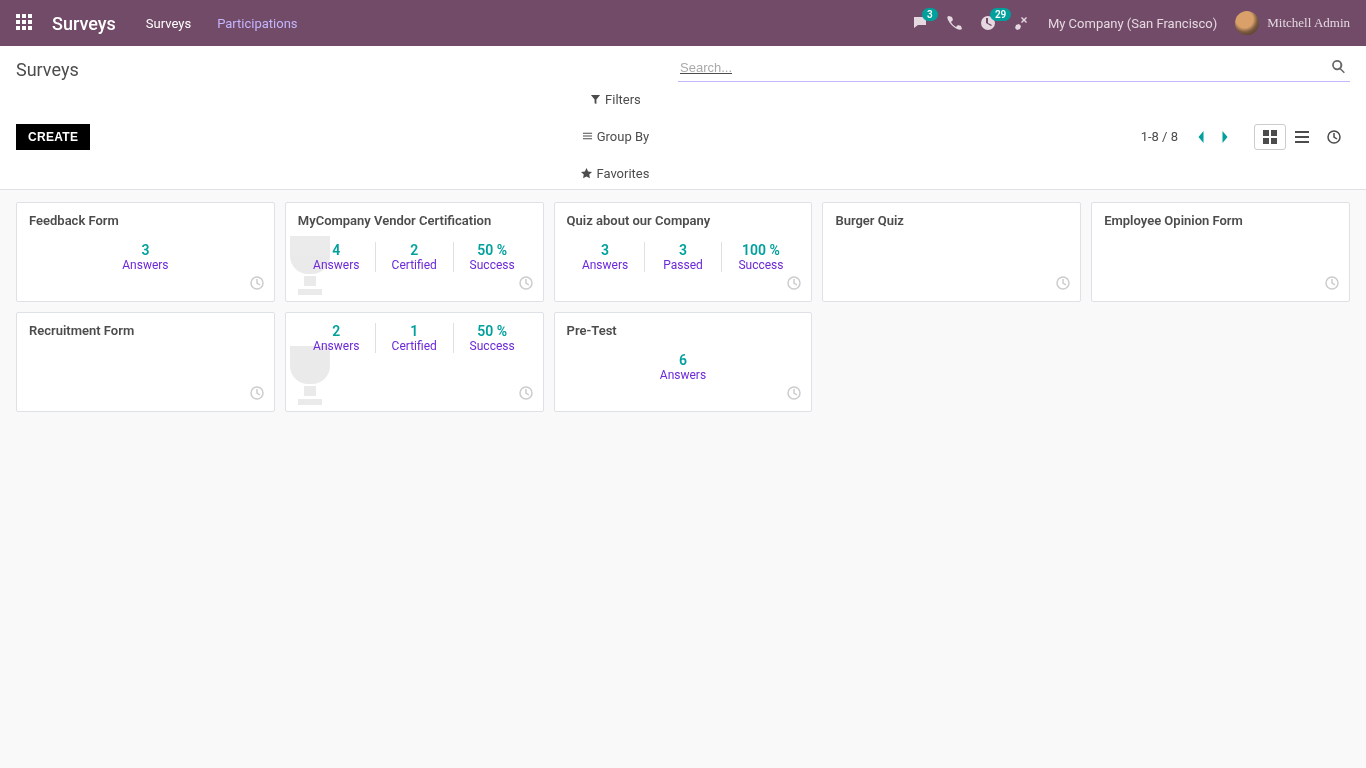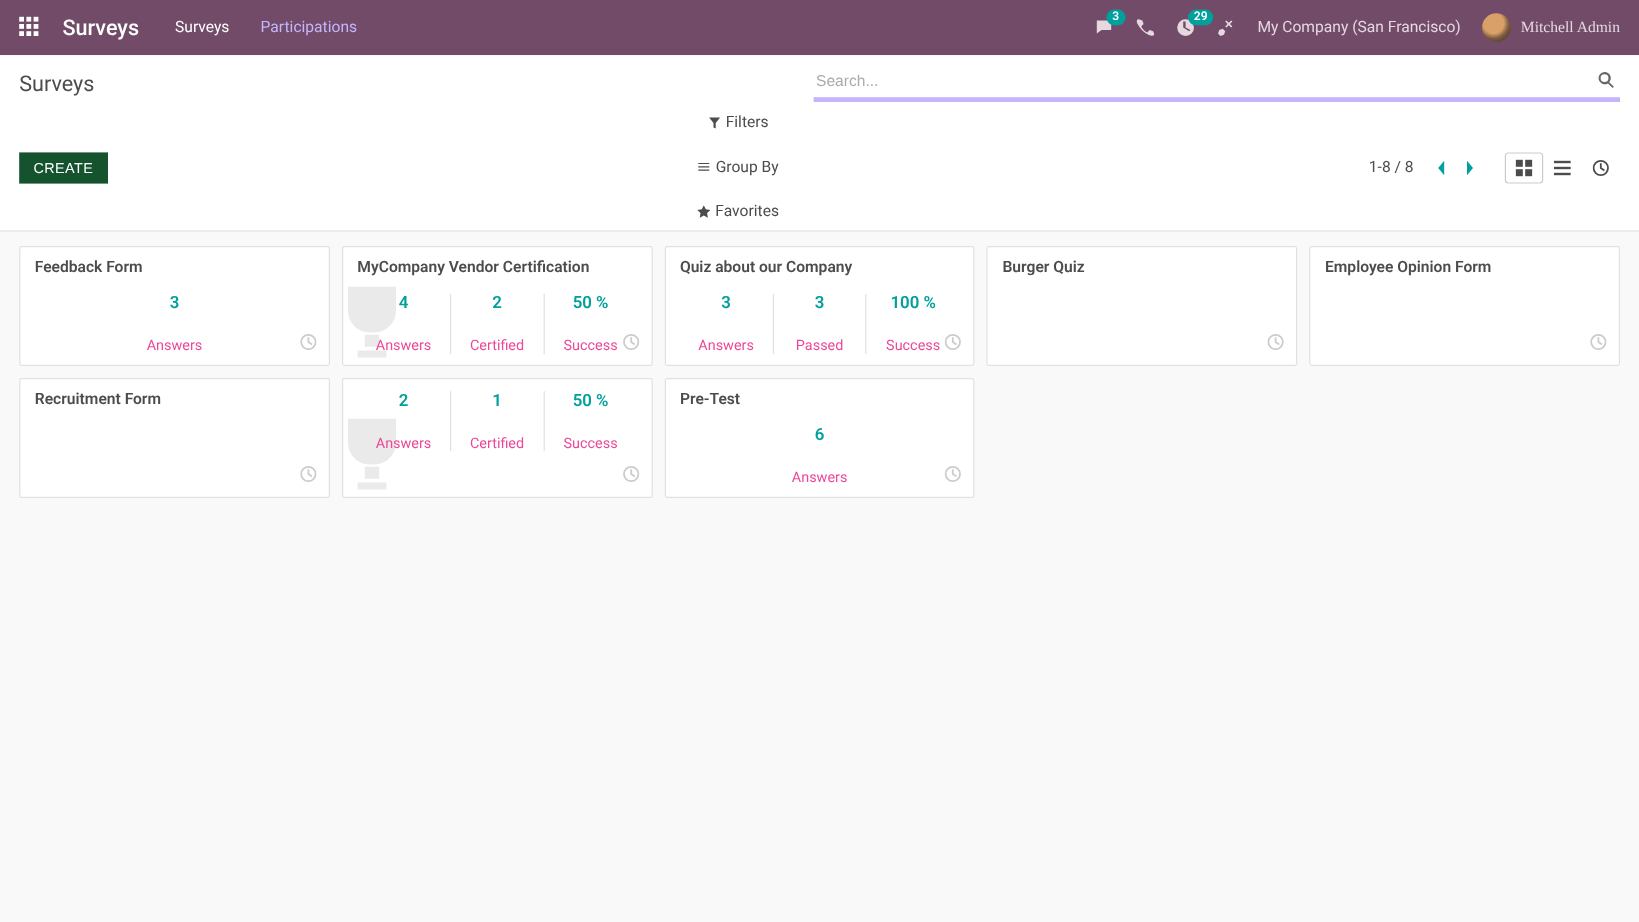--- a/index.html
+++ b/index.html
@@ -19,28 +19,28 @@
   .badge { position:absolute; top:-7px; left:10px; background:#00a09d; color:#fff; font-size:10px; font-weight:600; padding:1px 5px; border-radius:8px; }
   .company-name { color:#e5d8e0; font-size:13px; cursor:pointer; }
   .user-area { display:flex; align-items:center; gap:8px; cursor:pointer; }
   .avatar { width:24px; height:24px; border-radius:50%; background: radial-gradient(circle at 40% 35%, #d9a06a 0 40%, #7a5940 60%, #3a2a1e 100%); }
   .user-name { color:#e5d8e0; font-size:13px;font-family:Liberation Serif, serif; }
   
   
   .control-panel { background:#fff; border-bottom:1px solid #dee2e6; padding: 10px 16px 8px; }
   .cp-row1 { display:flex; align-items:center; }
   .breadcrumb { font-size:18px; color:#4c4c4c; }
-  .search-wrap { margin-left:auto; flex: 0 0 672px; display:flex; align-items:center; border-bottom:4px solid #c4b5fd; padding-bottom:2px; position:relative; }
+  .search-wrap { margin-left:auto; flex: 0 0 672px; display:flex; align-items:center; border-bottom:1px solid #c4b5fd; padding-bottom:2px; position:relative;text-decoration:underline; }
   .search-input { flex:1; border:none; outline:none; font-size:13px; padding:4px 2px; color:#4c4c4c; }
   .search-input::placeholder { color:#aaa; }
   .search-btn { border:none; background:none; cursor:pointer; color:#666; padding:2px 4px; }
   .search-btn svg { width:15px; height:15px; }
   
   .cp-row2 { display:flex; align-items:center; margin-top:10px; }
-  .create-btn { background:#14532d; color:#fff; border:none; padding:6px 12px; font-size:12px; font-weight:400; cursor:pointer; text-transform:uppercase; letter-spacing:0.3px; }
+  .create-btn { background:#000000; color:#fff; border:none; padding:6px 12px; font-size:12px; font-weight:700; cursor:pointer; text-transform:uppercase; letter-spacing:0.3px; }
   .filter-group { margin-left:auto; display:flex; align-items:center; gap:22px;flex-direction:column; }
   .filter-btn { display:flex; align-items:center; gap:4px; color:#4c4c4c; font-size:13px; cursor:pointer; }
   .filter-btn svg { width:11px; height:11px; }
   .pager-group { margin-left:auto; display:flex; align-items:center; gap:4px; }
   .pager-text { font-size:13px; color:#4c4c4c; margin-right:8px; }
   .pager-arrow { color:#00a09d; cursor:pointer; padding:4px 6px; display:flex; }
   .pager-arrow svg { width:9px; height:14px; }
   .view-switch { display:flex; margin-left:14px; }
   .view-btn { border:1px solid transparent; background:none; padding:5px 8px; cursor:pointer; color:#4c4c4c; display:flex; align-items:center; }
   .view-btn.active { border-color:#ccc; background:#fff; border-radius:3px; }
@@ -49,21 +49,21 @@
   
   .kanban-wrap { padding:12px 16px; display:grid; grid-template-columns: repeat(5, 1fr); gap:10px; }
   .kanban-card { background:#fff; border:1px solid #dee2e6; border-radius:2px; padding:10px 12px 8px; min-height:100px; position:relative; cursor:pointer; overflow:hidden; }
   .card-title { font-weight:600; font-size:13px; color:#4c4c4c; margin-bottom:14px; }
   .trophy-bg { position:absolute; left:-6px; top:28px; opacity:0.08; }
   .trophy-bg svg { width:60px; height:70px; }
   .stats-row { display:flex; justify-content:center; position:relative; }
   .stat { flex:1; text-align:center; padding:0 4px; }
   .stat + .stat { border-left:1px solid #e0e0e0; }
   .stat-val { color:#00a09d; font-weight:600; font-size:14px; }
-  .stat-lbl { color:#ec4899; font-size:12px; margin-top:20px; }
+  .stat-lbl { color:#6d28d9; font-size:12px; margin-top:0; }
   .stats-single { text-align:center; }
   .card-activity { position:absolute; bottom:8px; right:10px; color:#ccc; }
   .card-activity svg { width:14px; height:14px; }
 </style>
 </head>
 <body>
 
 <div class="navbar">
   <div class="nav-apps">
     <span></span>

